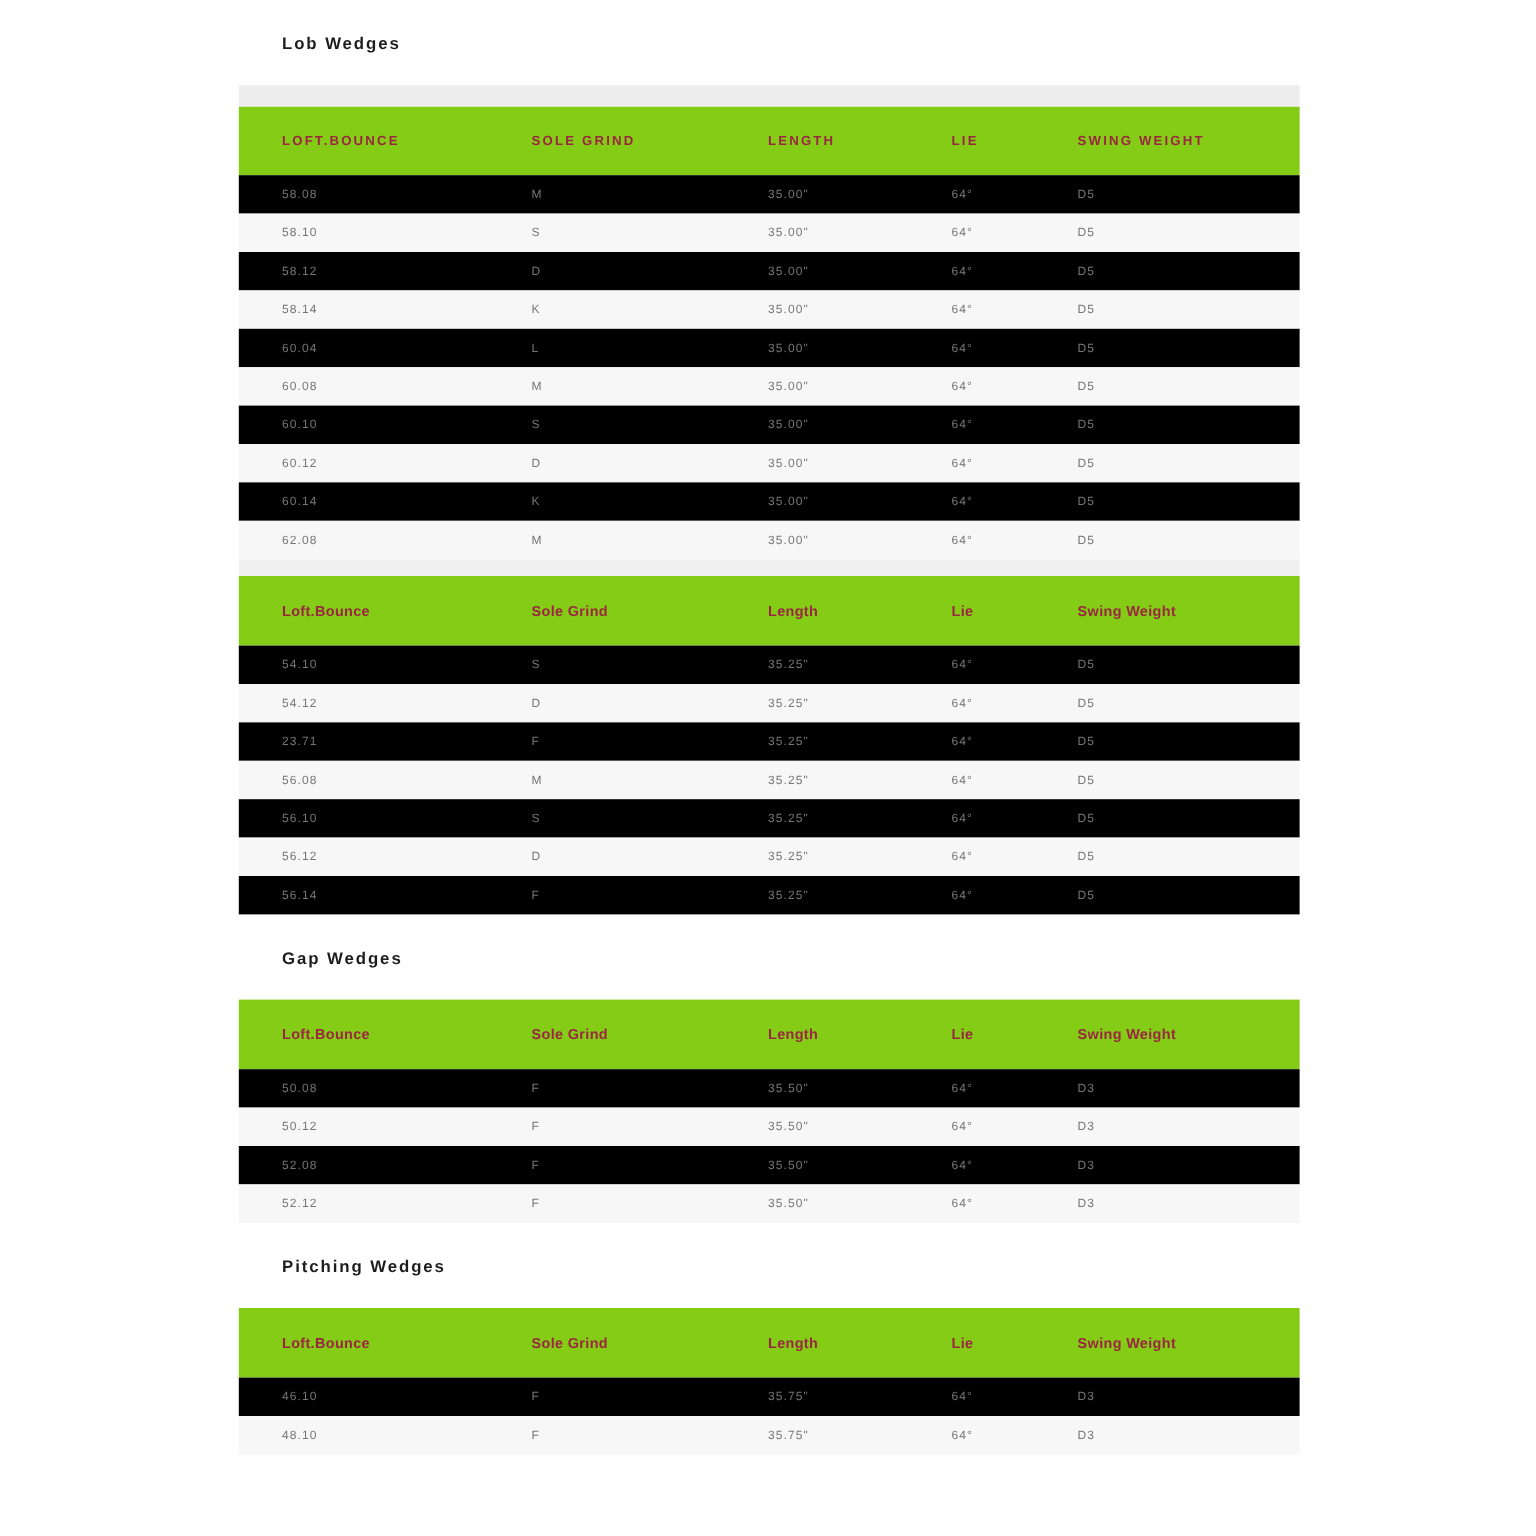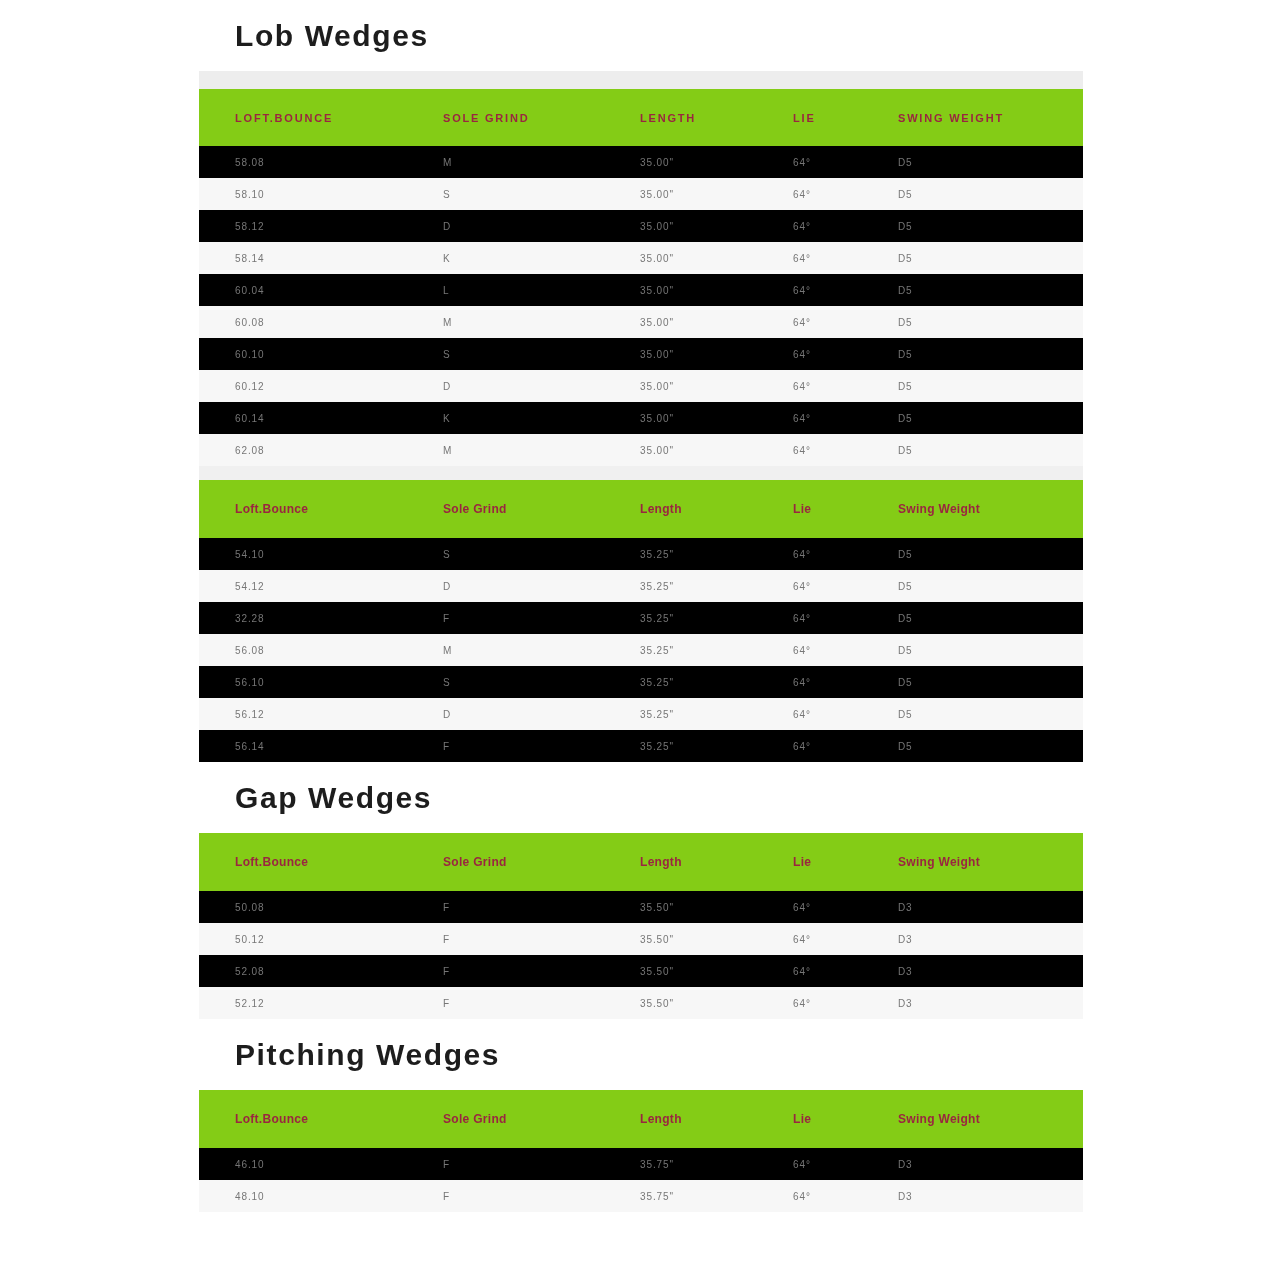--- a/index.html
+++ b/index.html
@@ -9,21 +9,21 @@
     height: 1280px;
     background: #ffffff;
     overflow: hidden;
     font-family: "Liberation Sans", sans-serif;
   }
   .content {
     margin-left: 199px;
     width: 884px;
   }
   h2.section-title {
-    font-size: 30px;
+    font-size: 14px;
     line-height: 24px;
     font-weight: 700;
     letter-spacing: 1.6px;
     color: #1d1d1d;
     margin: 24px 0 23px 36px;
   }
   .spec-table {
     width: 884px;
   }
   .strip {
@@ -177,21 +177,21 @@
             <div class="td">D5</div>
           </div>
           <div class="tr">
             <div class="td">54.12</div>
             <div class="td">D</div>
             <div class="td">35.25"</div>
             <div class="td">64°</div>
             <div class="td">D5</div>
           </div>
           <div class="tr">
-            <div class="td">32.28</div>
+            <div class="td">23.71</div>
             <div class="td">F</div>
             <div class="td">35.25"</div>
             <div class="td">64°</div>
             <div class="td">D5</div>
           </div>
           <div class="tr">
             <div class="td">56.08</div>
             <div class="td">M</div>
             <div class="td">35.25"</div>
             <div class="td">64°</div>

